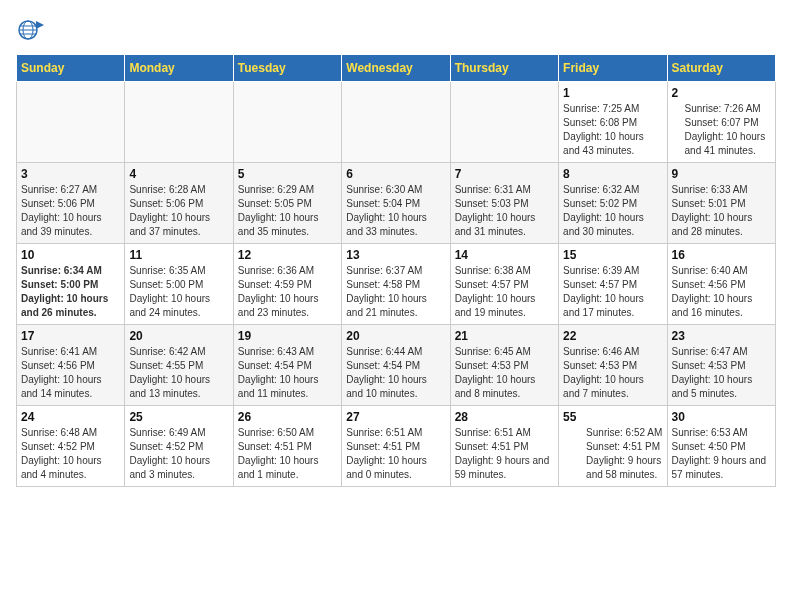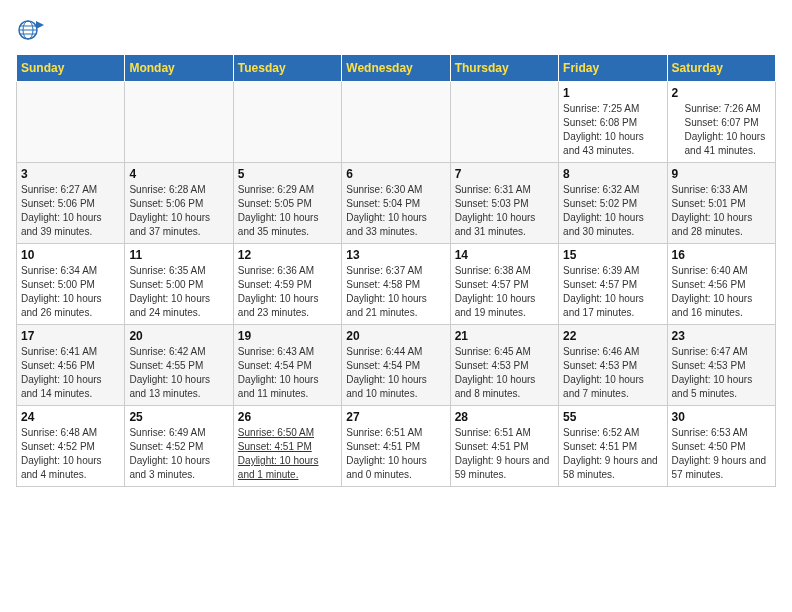--- a/index.html
+++ b/index.html
@@ -194,21 +194,21 @@
         <td>
           <div class="day-num">9</div>
           <div class="day-info" style="white-space: pre-line;">Sunrise: 6:33 AM
 Sunset: 5:01 PM
 Daylight: 10 hours and 28 minutes.</div>
         </td>
       </tr>
       <tr>
         <td>
           <div class="day-num">10</div>
-          <div class="day-info" style="white-space: pre-line;">Sunrise: 6:34 AM
+          <div class="day-info" style="white-space: pre-line; font-weight: bold;">Sunrise: 6:34 AM
 Sunset: 5:00 PM
 Daylight: 10 hours and 26 minutes.</div>
         </td>
         <td>
           <div class="day-num">11</div>
           <div class="day-info" style="white-space: pre-line;">Sunrise: 6:35 AM
 Sunset: 5:00 PM
 Daylight: 10 hours and 24 minutes.</div>
         </td>
         <td>
@@ -294,39 +294,39 @@
 Daylight: 10 hours and 4 minutes.</div>
         </td>
         <td>
           <div class="day-num">25</div>
           <div class="day-info" style="white-space: pre-line;">Sunrise: 6:49 AM
 Sunset: 4:52 PM
 Daylight: 10 hours and 3 minutes.</div>
         </td>
         <td>
           <div class="day-num">26</div>
-          <div class="day-info" style="white-space: pre-line; text-decoration: underline;">Sunrise: 6:50 AM
+          <div class="day-info" style="white-space: pre-line;">Sunrise: 6:50 AM
 Sunset: 4:51 PM
 Daylight: 10 hours and 1 minute.</div>
         </td>
         <td>
           <div class="day-num">27</div>
           <div class="day-info" style="white-space: pre-line;">Sunrise: 6:51 AM
 Sunset: 4:51 PM
 Daylight: 10 hours and 0 minutes.</div>
         </td>
         <td>
           <div class="day-num">28</div>
           <div class="day-info" style="white-space: pre-line;">Sunrise: 6:51 AM
 Sunset: 4:51 PM
 Daylight: 9 hours and 59 minutes.</div>
         </td>
         <td>
           <div class="day-num">55</div>
-          <div class="day-info" style="white-space: pre-line;">Sunrise: 6:52 AM
+          <div class="day-info" style="white-space: pre-line; margin-left: 23px;">Sunrise: 6:52 AM
 Sunset: 4:51 PM
 Daylight: 9 hours and 58 minutes.</div>
         </td>
         <td>
           <div class="day-num">30</div>
           <div class="day-info" style="white-space: pre-line;">Sunrise: 6:53 AM
 Sunset: 4:50 PM
 Daylight: 9 hours and 57 minutes.</div>
         </td>
       </tr>

